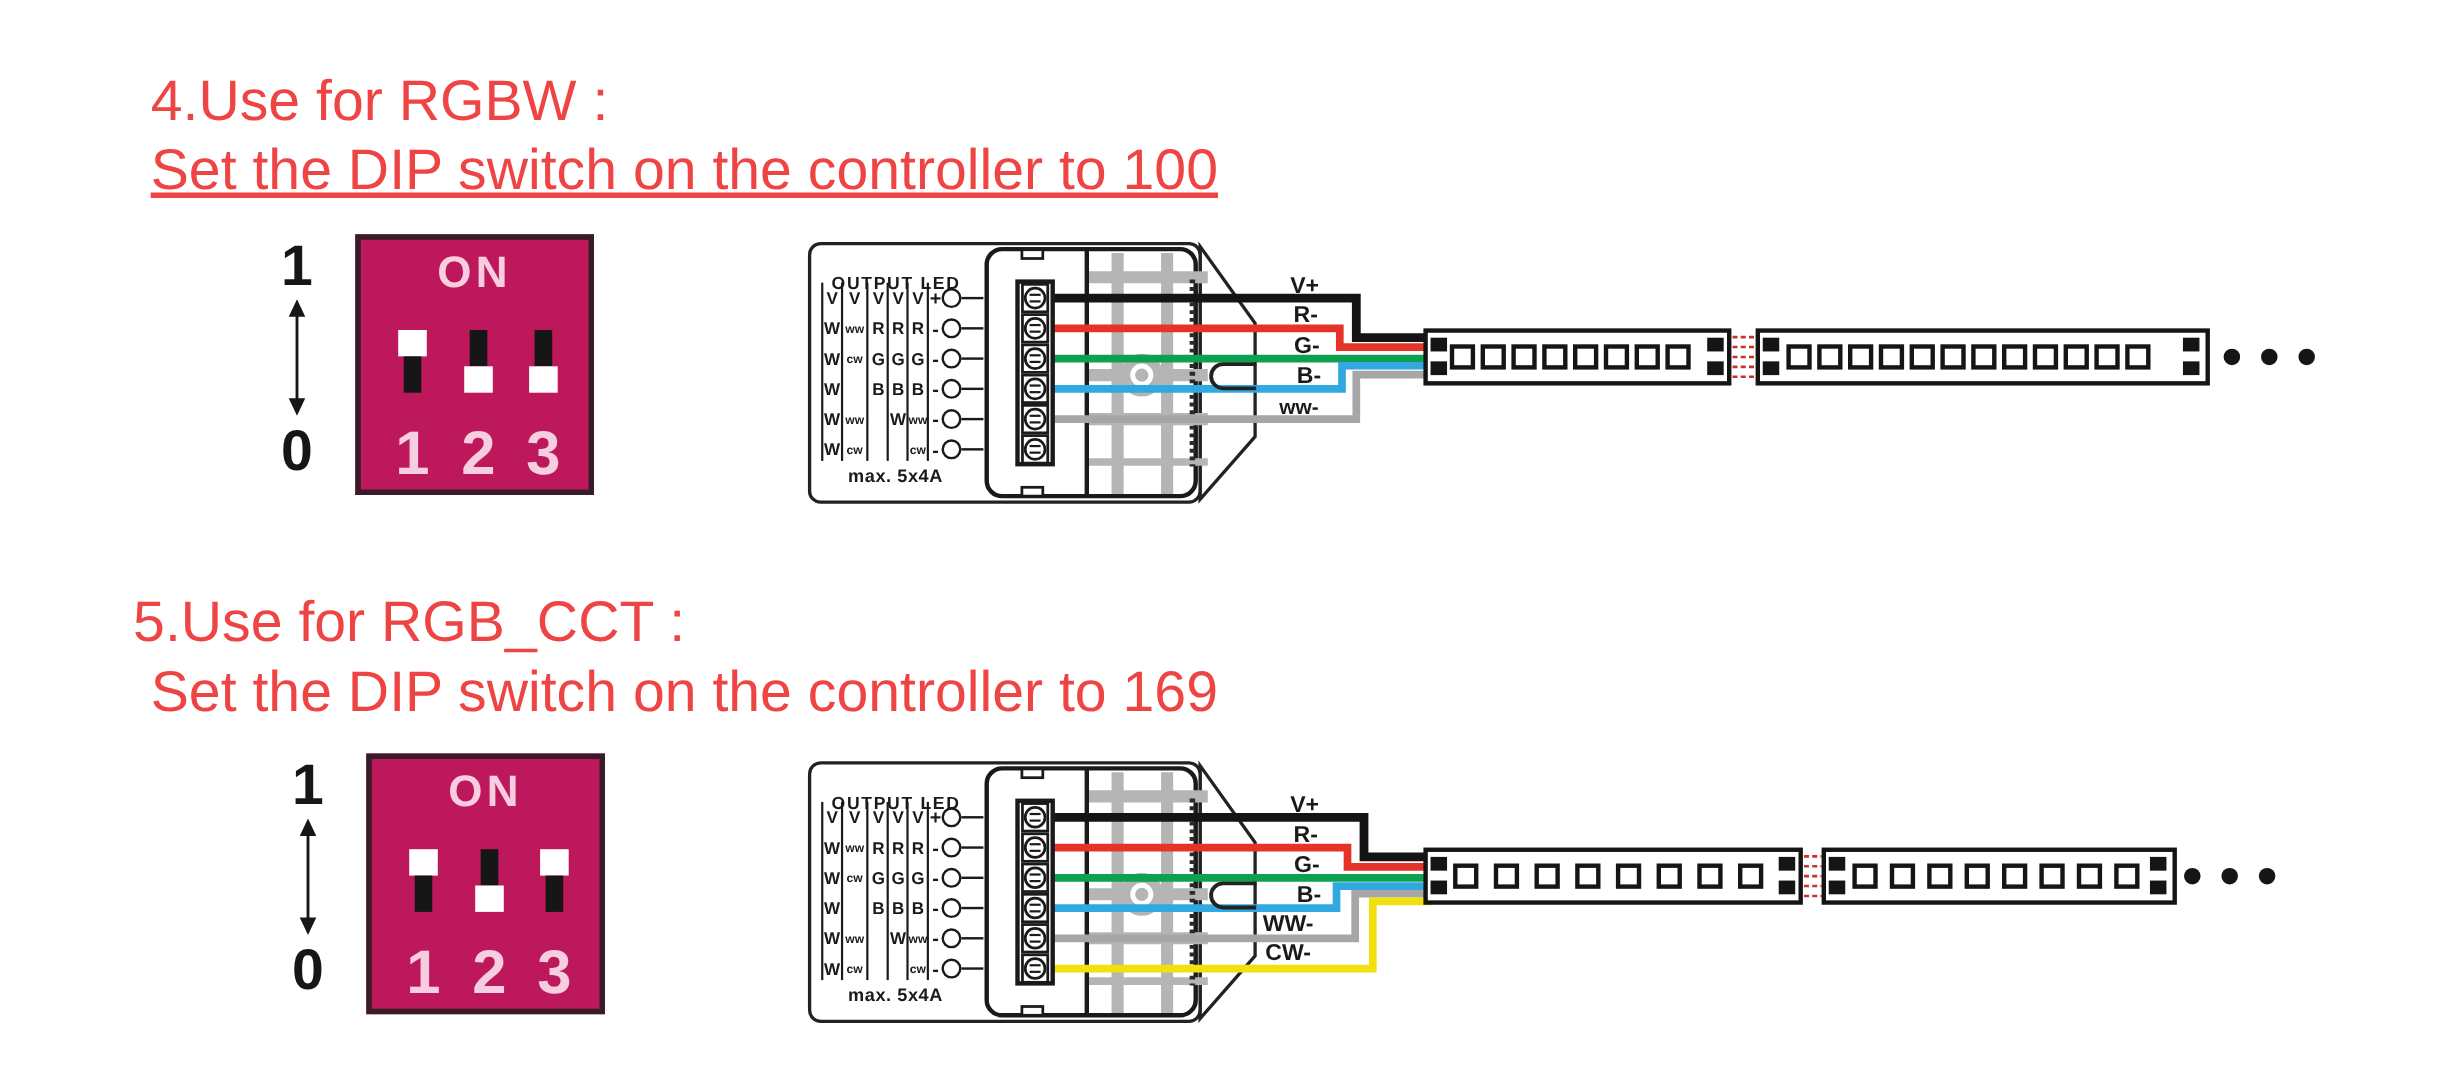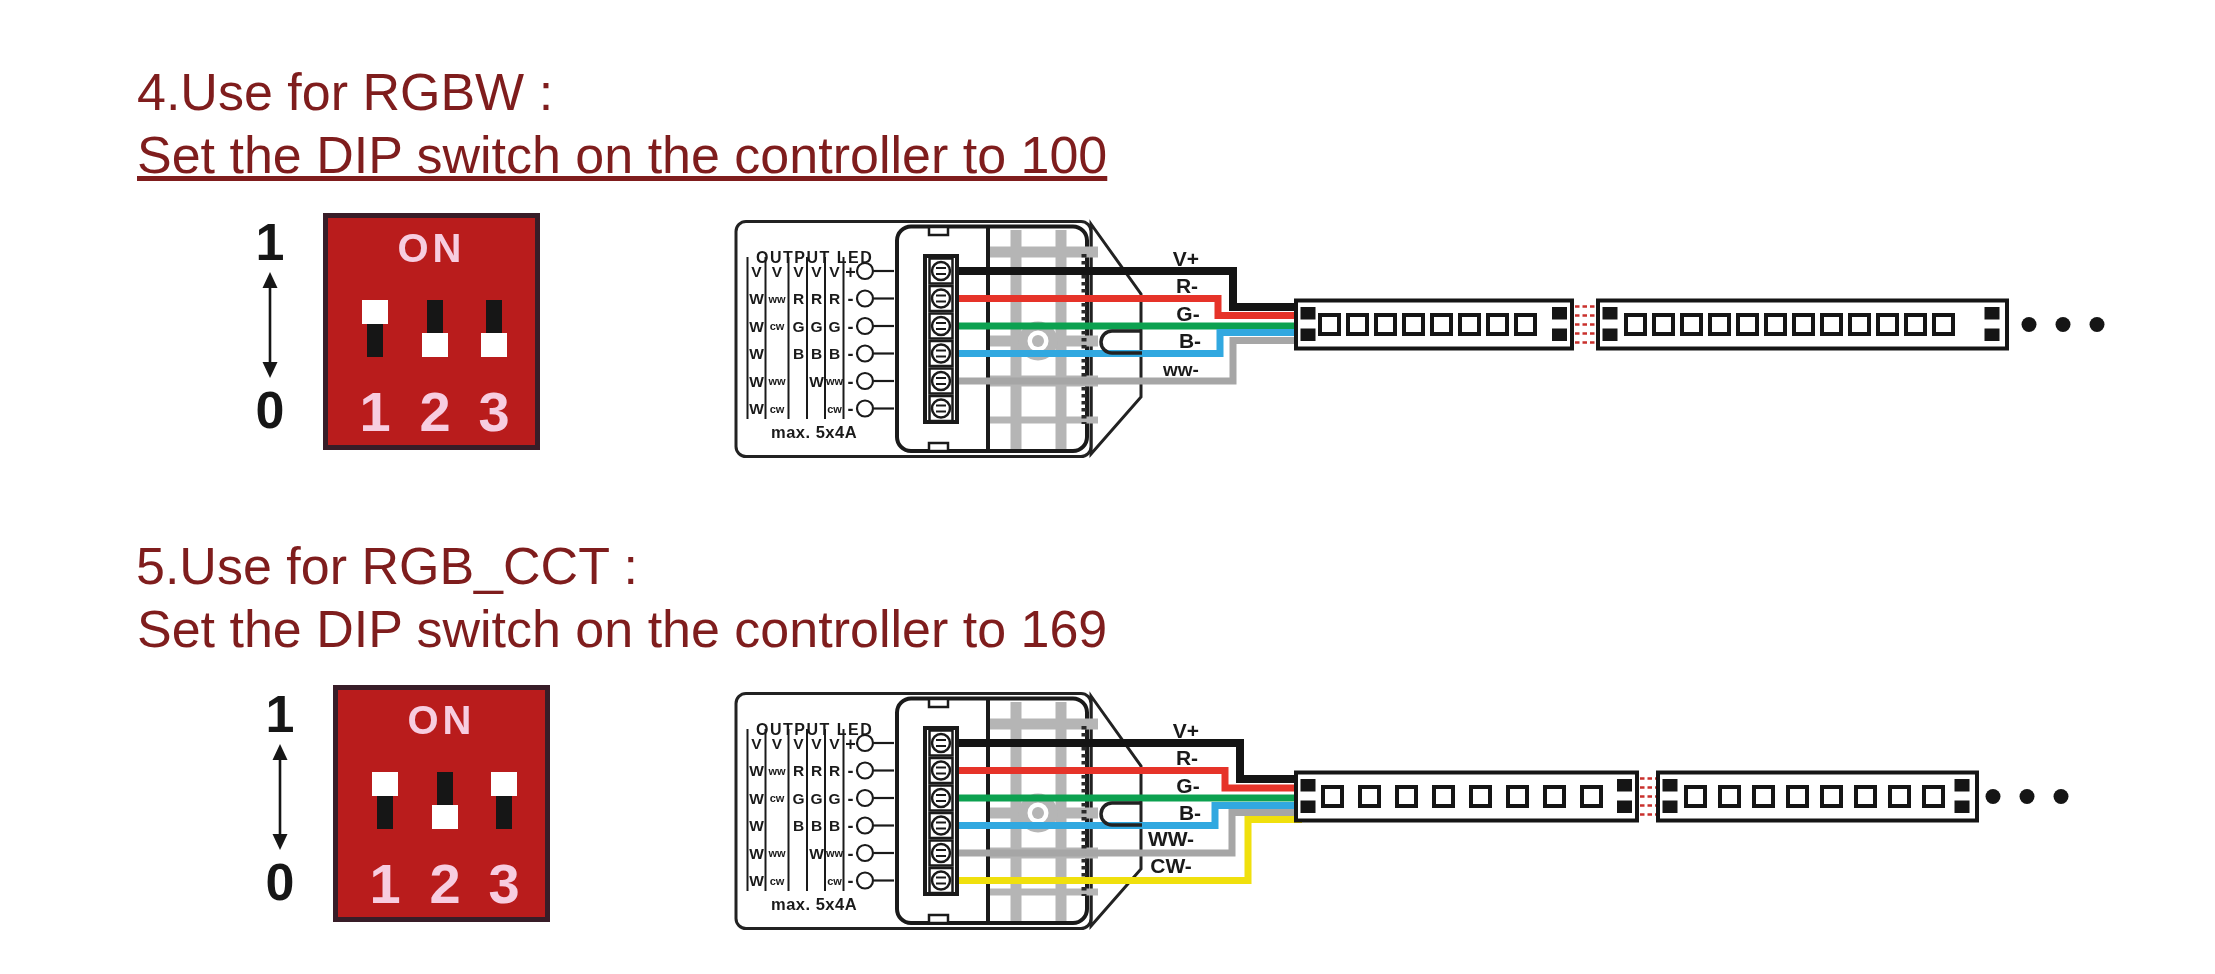--- a/index.html
+++ b/index.html
@@ -1,22 +1,22 @@
 <!DOCTYPE html>
 <html><head>
 <meta charset="utf-8">
 <style>
   html,body{margin:0;padding:0;background:#fff;}
   body{width:2215px;height:974px;position:relative;overflow:hidden;
        font-family:"Liberation Sans",sans-serif;color:#1d1d1d;}
   .abs{position:absolute;}
-  .sec-title{font-size:52px;line-height:1.1;color:#7f1d1d;white-space:nowrap;}
+  .sec-title{font-size:52px;line-height:1.1;color:#ef4444;white-space:nowrap;}
   
   .scale-num{font-size:52px;font-weight:bold;color:#161616;width:40px;text-align:center;line-height:1;}
-  .dip-box{width:217px;height:237px;background:#b91c1c;border:5px solid #381d28;box-sizing:border-box;}
+  .dip-box{width:217px;height:237px;background:#be185d;border:5px solid #381d28;box-sizing:border-box;}
   .dip-on{position:absolute;left:0;top:8px;width:100%;text-align:center;
           font-size:40px;font-weight:bold;color:#f7cde0;letter-spacing:4px;}
   .sw{position:absolute;width:26px;height:57px;top:82px;display:flex;flex-direction:column;align-items:center;}
   .sw .cap{width:26px;height:24px;background:#ffffff;}
   .sw .stem{width:16px;height:33px;background:#161616;}
   .sw.down{flex-direction:column-reverse;}
   .dip-num{position:absolute;top:166px;width:44px;text-align:center;
            font-size:56px;font-weight:bold;color:#f7cde0;line-height:1;}
   
   svg.dg{position:absolute;overflow:visible;}
@@ -249,21 +249,21 @@
       <g fill="#151515">
         <circle cx="2029" cy="324.5" r="7.5"></circle>
           <circle cx="2063" cy="324.5" r="7.5"></circle>
           <circle cx="2097" cy="324.5" r="7.5"></circle>
       </g>
     </g>
   </svg>
 </div>
 
 <div>
-  <div class="abs sec-title" style="left:136px;top:538px;">5.Use for RGB_CCT :</div>
+  <div class="abs sec-title" style="left:121px;top:538px;">5.Use for RGB_CCT :</div>
   <div class="abs sec-title" style="left:137px;top:601px;">Set the DIP switch on the controller to 169</div>
 
   <div>
     <div class="abs scale-num" style="left:260px;top:688px;">1</div>
     <svg class="abs" style="left:268px;top:744px;" width="24" height="106" viewBox="0 0 24 106">
       <line x1="12" y1="12" x2="12" y2="94" stroke="#161616" stroke-width="2.6"></line>
       <polygon points="12,0 4.5,16 19.5,16" fill="#161616"></polygon>
       <polygon points="12,106 4.5,90 19.5,90" fill="#161616"></polygon>
     </svg>
     <div class="abs scale-num" style="left:260px;top:856px;">0</div>

